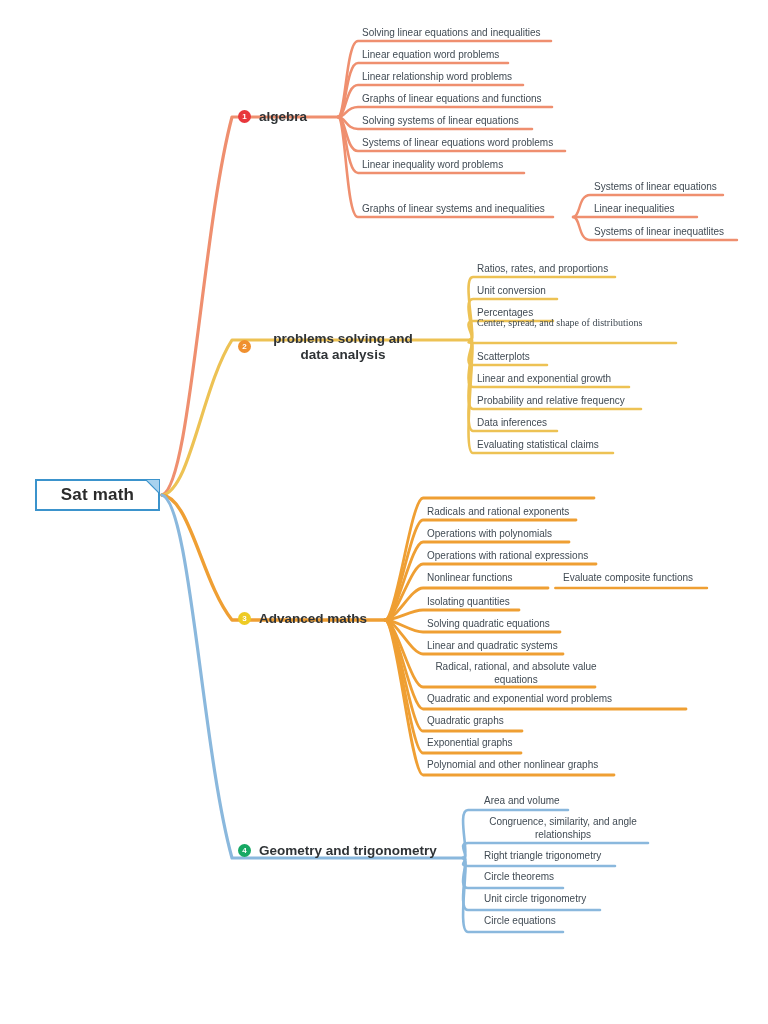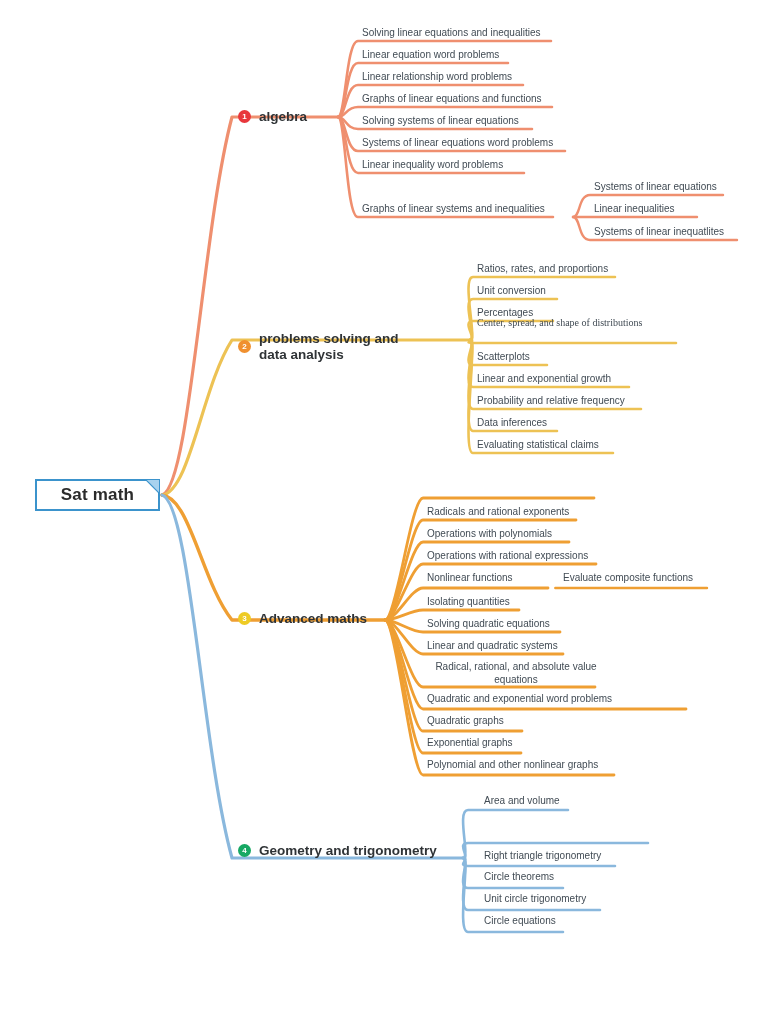--- a/index.html
+++ b/index.html
@@ -78,20 +78,21 @@
     justify-content: center;
     line-height: 1;
   }
   .branch-title {
     font-size: 13.5px;
     font-weight: bold;
     color: #2f3336;
     line-height: 1.18;
   }
   .branch-title.center {
+    text-align: center;
   }
 
   
   .leaf-topic {
     position: absolute;
     font-size: 10px;
     color: #414b54;
     line-height: 1.25;
     white-space: nowrap;
   }
@@ -312,19 +313,20 @@
   <div class="leaf-topic" style="left:427px; top:596px;"><span>Isolating quantities</span></div>
   <div class="leaf-topic" style="left:427px; top:618px;"><span>Solving quadratic equations</span></div>
   <div class="leaf-topic" style="left:427px; top:640px;"><span>Linear and quadratic systems</span></div>
   <div class="leaf-topic wrapped" style="left:427px; top:661px; width:178px;"><span>Radical, rational, and absolute value equations</span></div>
   <div class="leaf-topic" style="left:427px; top:693px;"><span>Quadratic and exponential word problems</span></div>
   <div class="leaf-topic" style="left:427px; top:715px;"><span>Quadratic graphs</span></div>
   <div class="leaf-topic" style="left:427px; top:737px;"><span>Exponential graphs</span></div>
   <div class="leaf-topic" style="left:427px; top:759px;"><span>Polynomial and other nonlinear graphs</span></div>
 
   <div class="leaf-topic" style="left:484px; top:795px;"><span>Area and volume</span></div>
+  <div class="leaf-topic wrapped" style="left:484px; top:816px; width:158px;"><span>Congruence, similarity, and angle relationships</span></div>
   <div class="leaf-topic" style="left:484px; top:850px;"><span>Right triangle trigonometry</span></div>
   <div class="leaf-topic" style="left:484px; top:871px;"><span>Circle theorems</span></div>
   <div class="leaf-topic" style="left:484px; top:893px;"><span>Unit circle trigonometry</span></div>
   <div class="leaf-topic" style="left:484px; top:915px;"><span>Circle equations</span></div>
 
 
 </div>
 
 </body></html>

